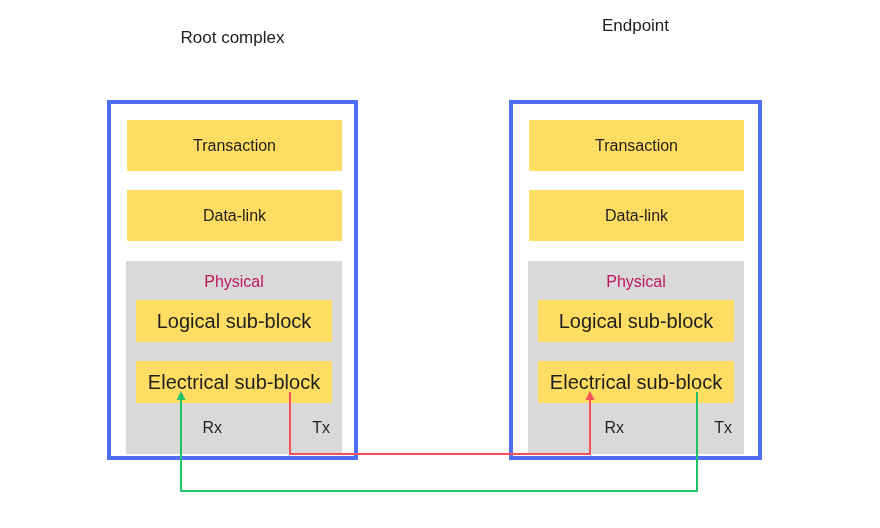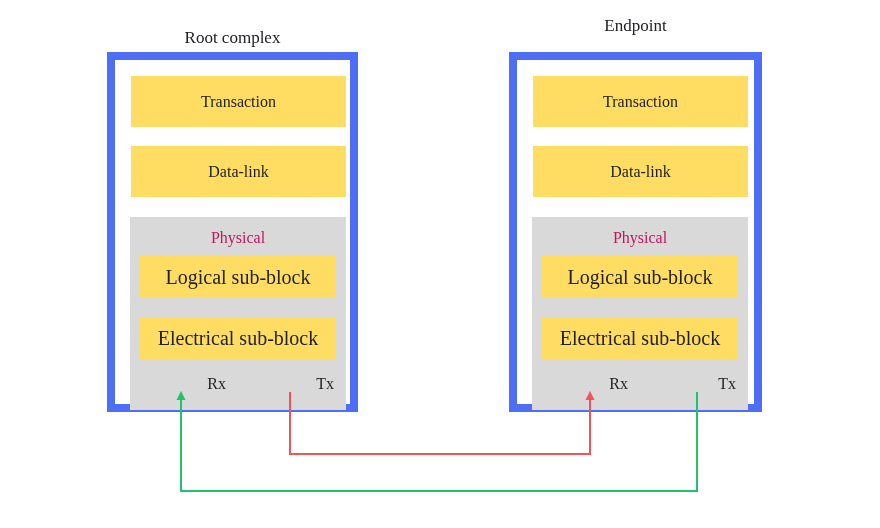--- a/index.html
+++ b/index.html
@@ -11,41 +11,41 @@
     height: 528px;
     background: #ffffff;
     font-family: "Liberation Sans", sans-serif;
     color: #1a1a1a;
     overflow: hidden;
   }
   #stage {
     position: relative;
     width: 876px;
     height: 528px;
-    font-family: Liberation Serif, serif;
   }
 
   
   .panel-title {
     position: absolute;
     font-size: 17px;
     line-height: 20px;
     text-align: center;
     color: #202124;
     white-space: nowrap;
   }
   #title-root   { left: 107px; top: 28px; width: 251px; }
   #title-endpoint { left: 509px; top: 16px; width: 253px; }
 
   
   .device-box {
     position: absolute;
     box-sizing: border-box;
-    border: 8px solid #3b82f6;
+    border: 4px solid #3b82f6;
     background: #ffffff;
+    margin-top: 48px;
   }
   #device-root     { left: 107px; top: 52px; width: 251px; height: 360px; }
   #device-endpoint { left: 509px; top: 52px; width: 253px; height: 360px; }
 
   
   .layer {
     position: absolute;
     box-sizing: border-box;
     background: #ffdd63;
     display: flex;

